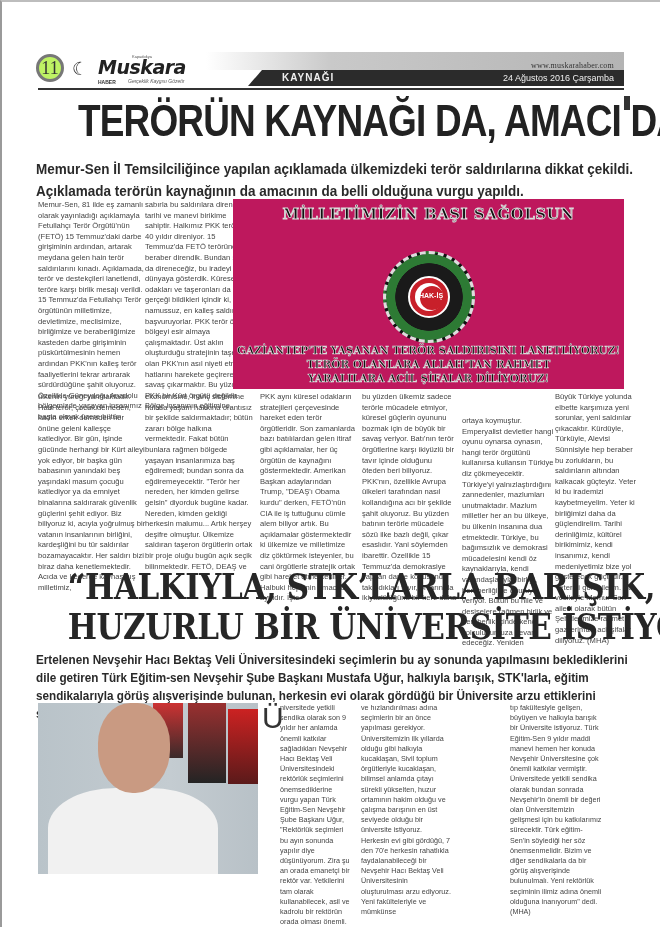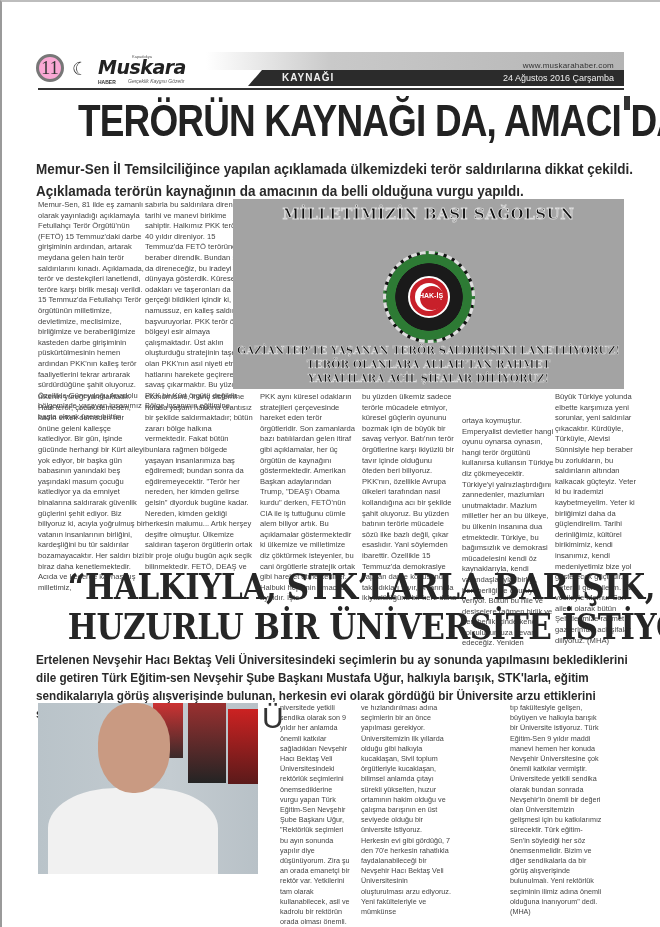--- a/index.html
+++ b/index.html
@@ -4,46 +4,46 @@
   <style>
     * { box-sizing: border-box; margin: 0; padding: 0; }
     html, body { width: 660px; height: 927px; background: #fff; overflow: hidden; }
     body { position: relative; font-family: "Liberation Sans", sans-serif; color: #333; }
     .frame { position: absolute; left: 0; top: 0; width: 660px; height: 927px; border-left: 2px solid #9a9a9a; border-top: 2px solid #bdbdbd; }
 
     
     .hdr { position: absolute; left: 36px; top: 52px; width: 588px; height: 40px; }
     .hdr-grad { position: absolute; left: 170px; top: 0; width: 418px; height: 18px;
       background: linear-gradient(90deg, #fff 0%, #c9c9c9 30%, #b4b4b4 100%); }
-    .hdr-url { position: absolute; right: 10px; top: 9px; font-size: 8px; color: #333; letter-spacing: .2px; }
+    .hdr-url { position: absolute; right: 10px; top: 9px; font-size: 8px; color: #333; letter-spacing: .2px; font-family: Liberation Serif, serif; }
     .hdr-bar { position: absolute; left: 212px; top: 18px; width: 376px; height: 16px; background: #2b2b2b;
       clip-path: polygon(14px 0, 100% 0, 100% 100%, 0 100%); }
     .hdr-section { position: absolute; left: 246px; top: 20px; font-size: 10px; font-weight: bold; color: #eee; letter-spacing: 1px; }
     .hdr-date { position: absolute; right: 10px; top: 21px; font-size: 9px; color: #eee; }
     .hdr-line { position: absolute; left: 2px; top: 36px; width: 586px; height: 2px; background: #333; }
     .pageno { position: absolute; left: 0; top: 2px; width: 28px; height: 28px; border-radius: 50%; border: 3px solid #777;
-      background: #f9a8d4; font-family: "Liberation Serif", serif; font-size: 18px; line-height: 22px; text-align: center; color: #333; }
+      background: #bef264; font-family: "Liberation Serif", serif; font-size: 18px; line-height: 22px; text-align: center; color: #333; }
     .logo { position: absolute; left: 36px; top: 2px; width: 140px; height: 30px; }
     .logo-icon { position: absolute; left: 0; top: 4px; font-size: 18px; color: #333; }
     .logo-text { position: absolute; left: 26px; top: 2px; font-family: "DejaVu Sans", sans-serif; font-weight: bold; font-size: 19px; color: #222; letter-spacing: -.5px; font-style: italic; }
     .logo-top { position: absolute; left: 60px; top: 0; font-size: 4px; color: #555; }
     .logo-sub { position: absolute; left: 26px; top: 25px; font-size: 5px; font-weight: bold; color: #333; }
     .logo-slogan { position: absolute; left: 56px; top: 24px; font-size: 5px; font-style: italic; color: #555; }
     .corner-mark { position: absolute; right: 30px; top: 96px; width: 6px; height: 14px; background: #333; }
 
     
     .h1 { position: absolute; left: 30px; top: 98px; width: 600px; text-align: center;
       font-family: "Liberation Sans", sans-serif; font-weight: bold; font-size: 44px; line-height: 46px;
       letter-spacing: -1px; color: #222; transform: scaleX(.84); transform-origin: center; white-space: nowrap; }
     .lead1 { position: absolute; left: 36px; top: 158px; width: 600px; font-weight: bold; font-size: 14.5px; line-height: 22px; color: #2a2a2a;
       transform: scaleX(.93); transform-origin: left; width: 645px; }
     .col { position: absolute; font-size: 7.6px; line-height: 10.6px; color: #444; }
     .c1 { left: 38px; top: 200px; width: 108px; }
     .c2 { left: 145px; top: 200px; width: 108px; }
-    .banner { position: absolute; left: 233px; top: 199px; width: 391px; height: 190px; background: #a3a3a3; }
+    .banner { position: absolute; left: 233px; top: 199px; width: 391px; height: 190px; background: #be185d; }
     .banner .t1 { position: absolute; left: 0; top: 6px; width: 100%; text-align: center; font-family: "DejaVu Serif", serif; font-weight: bold;
       font-size: 15px; line-height: 19px; color: #111; -webkit-text-stroke: 0.9px #ddd; letter-spacing: .5px; }
     .seal { position: absolute; left: 150px; top: 52px; width: 92px; height: 92px; border-radius: 50%;
       background: radial-gradient(circle, #1a1a1a 55%, #2d7a34 56%, #2d7a34 70%, #111 71%); border: 3px dashed #ddd; }
     .seal-inner { position: absolute; left: 22px; top: 22px; width: 42px; height: 42px; border-radius: 50%; background: #c8202a; border: 2px solid #fff; }
     .seal-crescent { position: absolute; left: 5px; top: 5px; width: 28px; height: 28px; border-radius: 50%; background: #fff; }
     .seal-crescent2 { position: absolute; left: 10px; top: 8px; width: 24px; height: 24px; border-radius: 50%; background: #c8202a; }
     .seal-label { position: absolute; left: 0; top: 14px; width: 42px; text-align: center; font-size: 7px; font-weight: bold; color: #fff; }
     .banner .t2 { position: absolute; left: 0; top: 144px; width: 100%; text-align: center; font-family: "DejaVu Serif", serif; font-weight: bold;
       font-size: 10.5px; line-height: 14px; color: #111; -webkit-text-stroke: 0.6px #ddd; }

